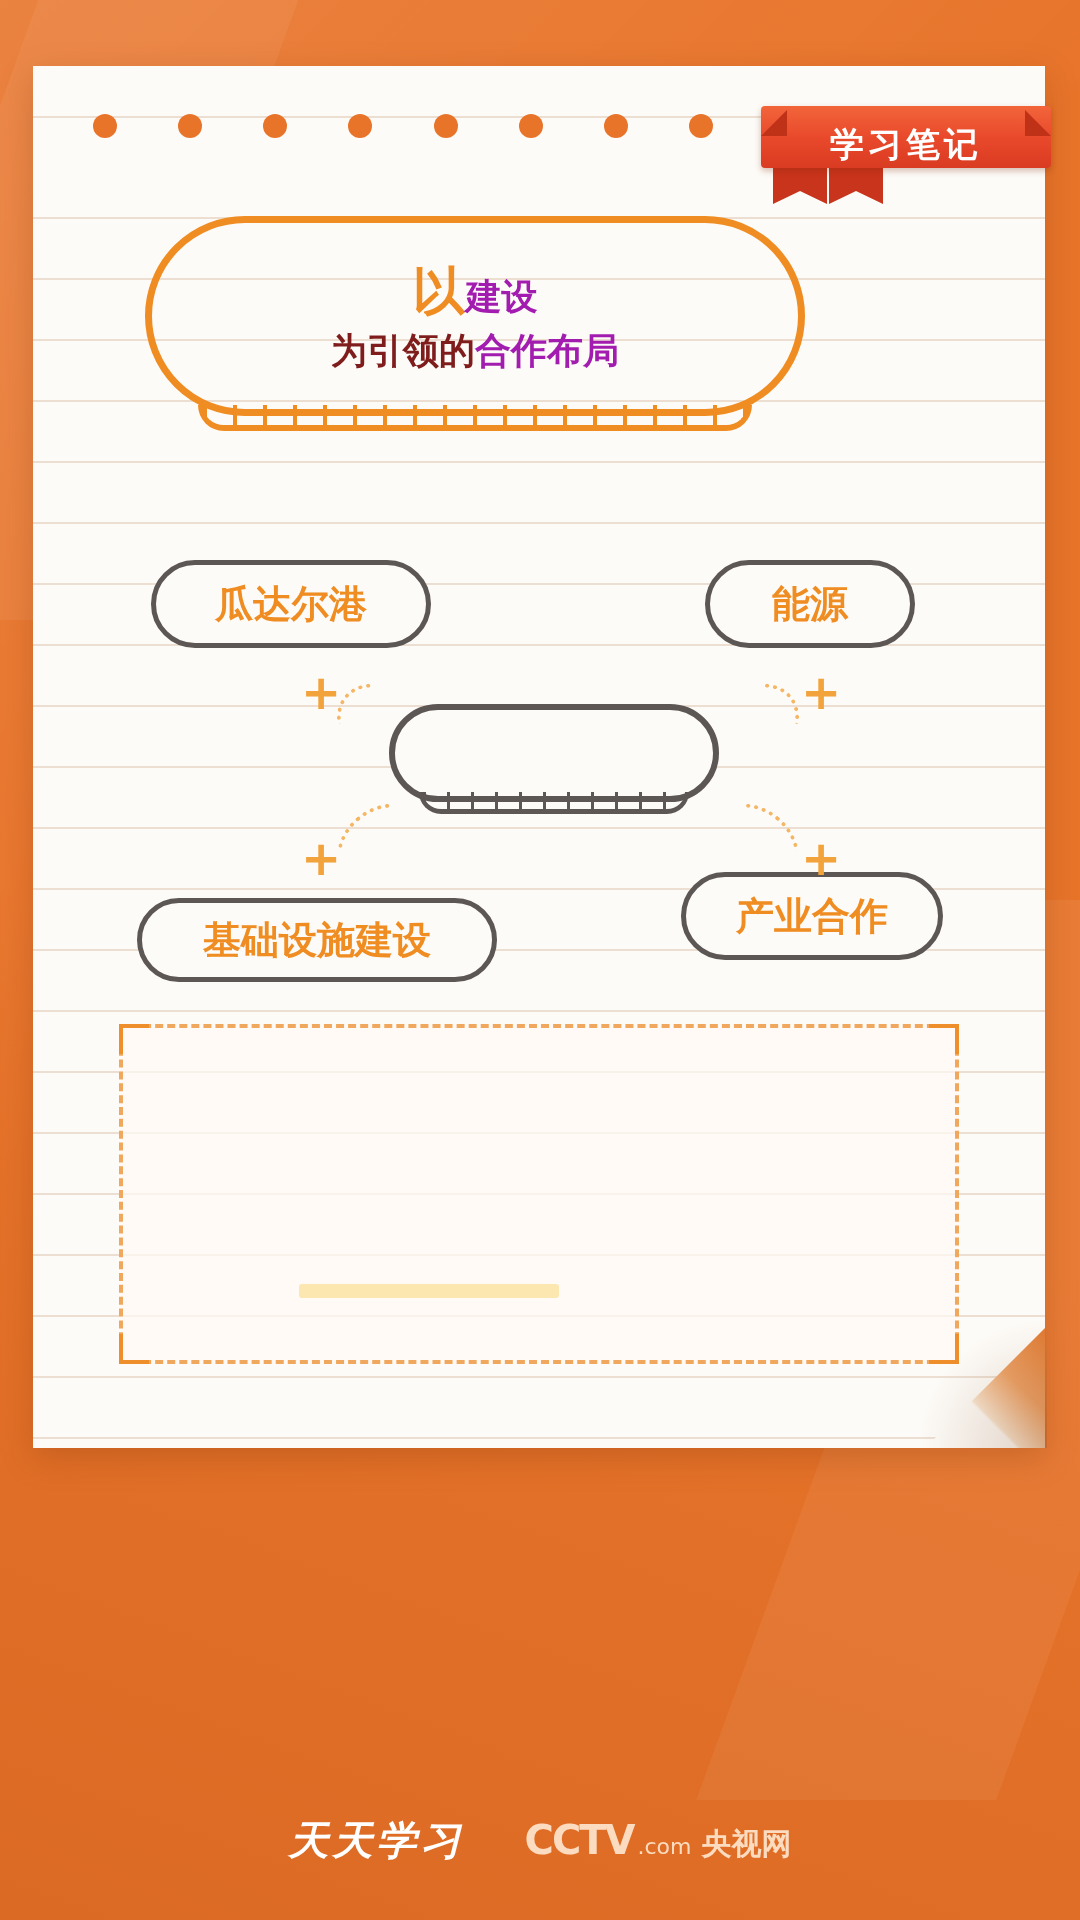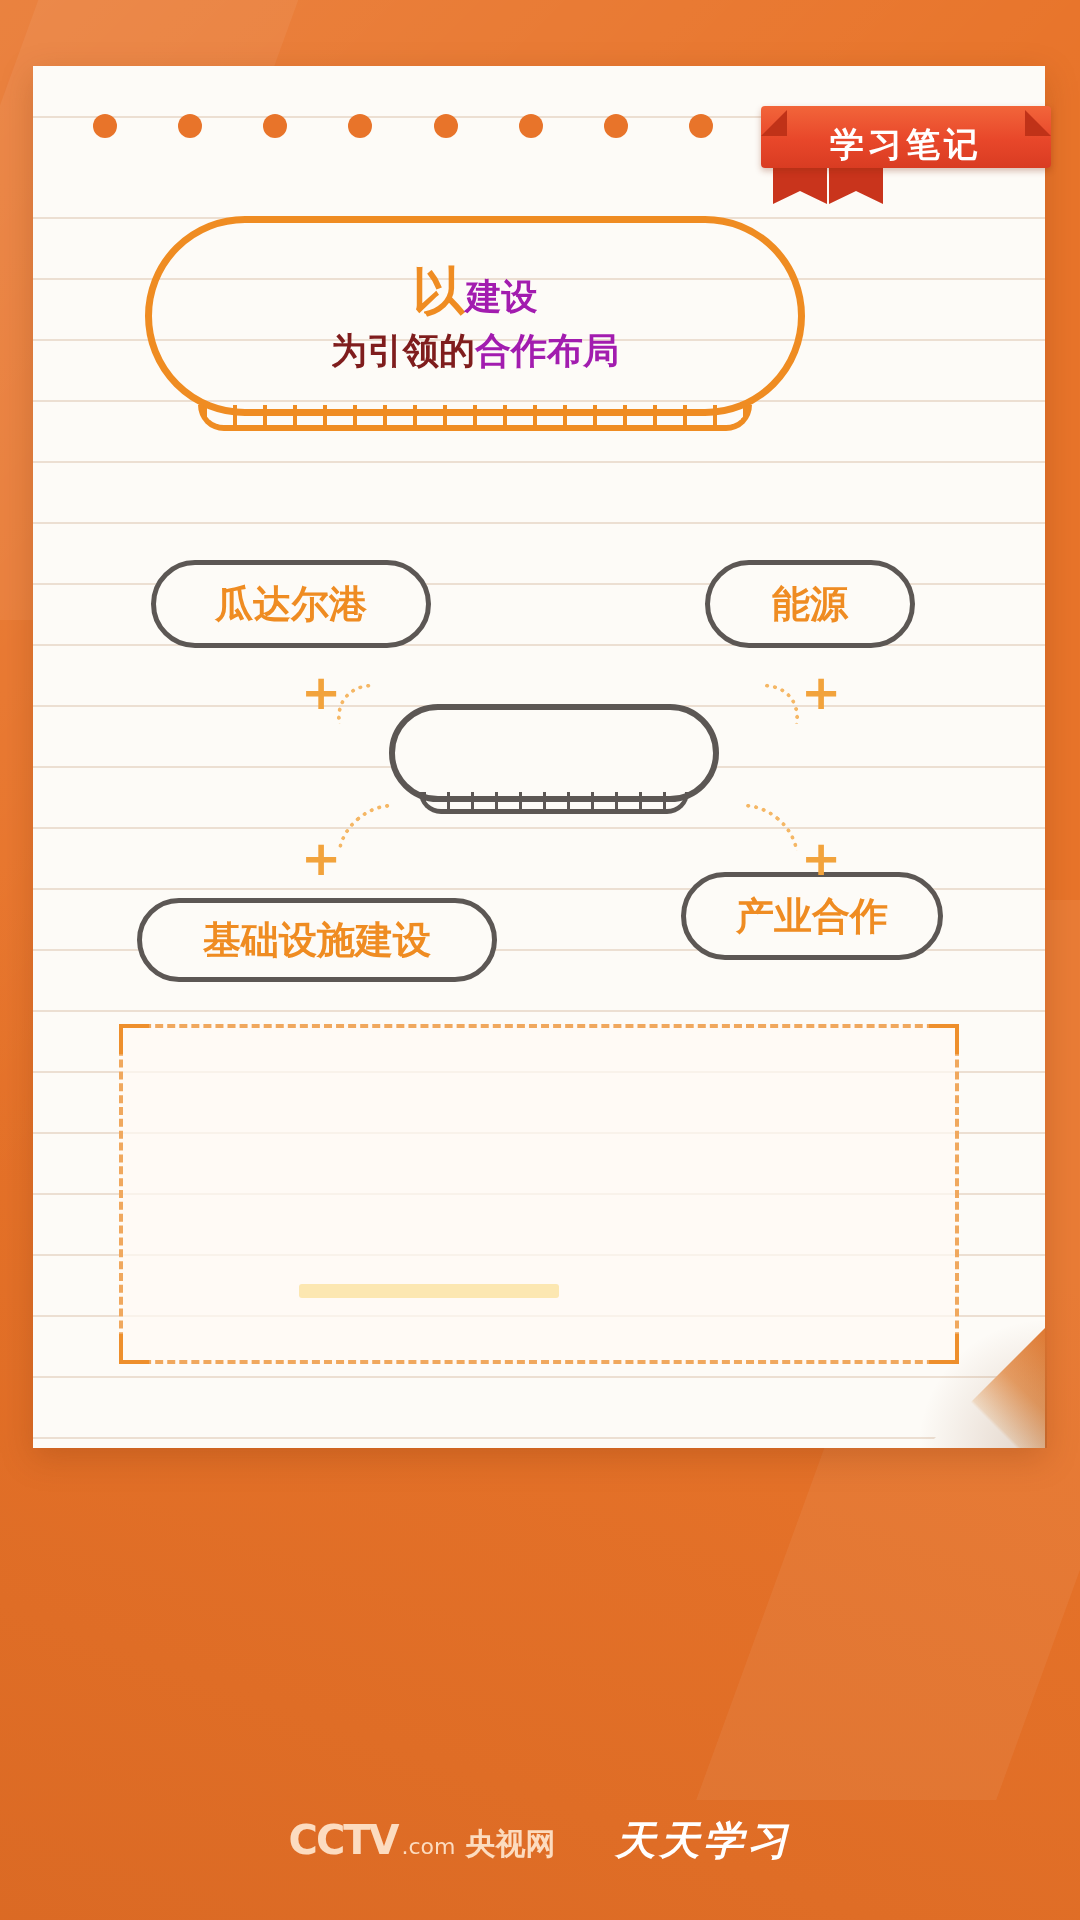--- a/index.html
+++ b/index.html
@@ -444,21 +444,21 @@
       <div class="corner c-bl"></div>
       <div class="corner c-br"></div>
       <div id="quote-underline"></div>
     </div>
 
     <div id="curl"></div>
   </div>
   <div id="curl-shadow" style="right:33px; bottom:472px;"></div>
 
   <div id="footer">
+    <div id="logo-study">天天学习</div>
     <div id="logo-cctv">
       <span class="mark">CCTV</span>
       <span class="dotcom">.com</span>
       <span class="cn">央视网</span>
     </div>
-    <div id="logo-study">天天学习</div>
   </div>
 
 </div>
 
 </body></html>

